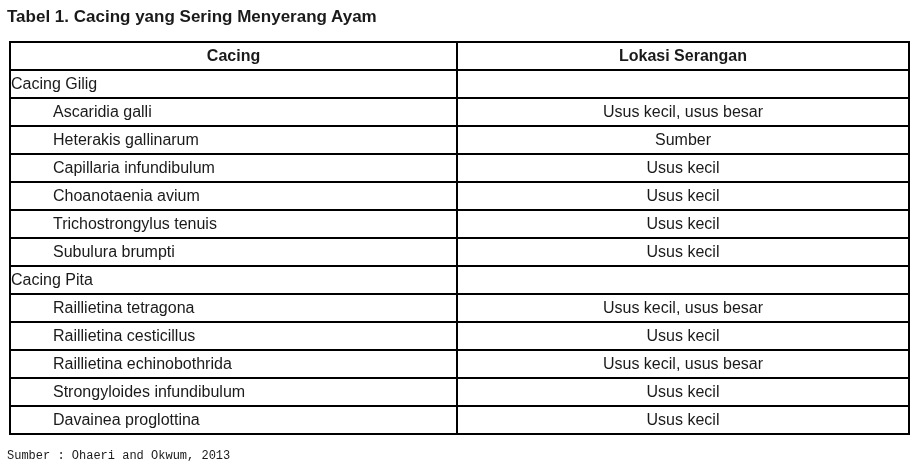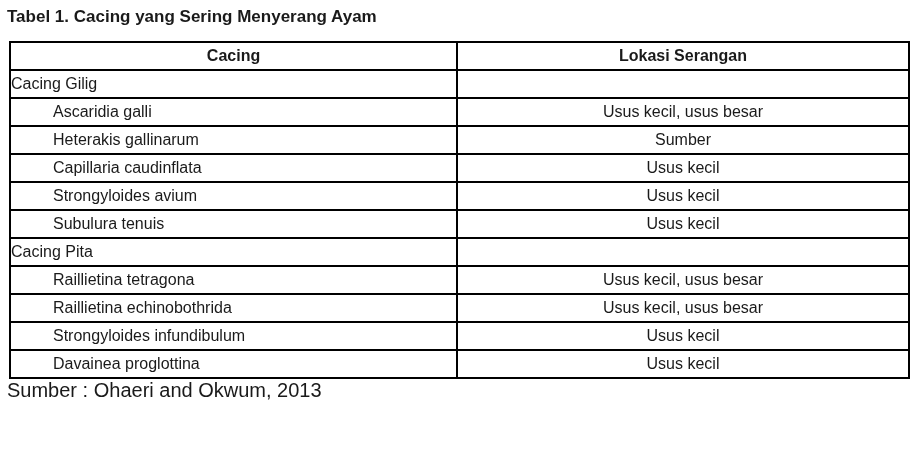--- a/index.html
+++ b/index.html
@@ -52,23 +52,24 @@
   }
   .worm-table th {
     font-weight: 700;
     text-align: center;
   }
   td.name-cell { text-align: left; }
   td.name-cell.section { padding-left: 0; font-style: normal; }
   td.name-cell.species { padding-left: 42px; }
   td.location-cell { text-align: center; border-radius: 10px; }
   .source {
-    margin: 1px 0 0 7px;
-    font-size: 20px;
+    margin: 11px 0 0 7px;
+    font-size: 12px;
     line-height: 20px;
+    font-family: Liberation Mono, monospace;
   }
 </style>
 </head>
 <body>
 
 <div class="page">
   <h1 class="title">Tabel 1. Cacing yang Sering Menyerang Ayam</h1>
 
   <table class="worm-table">
     <colgroup>
@@ -88,38 +89,46 @@
         </tr>
         <tr>
           <td class="name-cell species">Ascaridia galli</td>
           <td class="location-cell">Usus kecil, usus besar</td>
         </tr>
         <tr>
           <td class="name-cell species">Heterakis gallinarum</td>
           <td class="location-cell">Sumber</td>
         </tr>
         <tr>
-          <td class="name-cell species">Capillaria caudinflata</td>
+          <td class="name-cell species">Capillaria infundibulum</td>
           <td class="location-cell">Usus kecil</td>
         </tr>
         <tr>
-          <td class="name-cell species">Strongyloides avium</td>
+          <td class="name-cell species">Choanotaenia avium</td>
           <td class="location-cell">Usus kecil</td>
         </tr>
         <tr>
-          <td class="name-cell species">Subulura tenuis</td>
+          <td class="name-cell species">Trichostrongylus tenuis</td>
+          <td class="location-cell">Usus kecil</td>
+        </tr>
+        <tr>
+          <td class="name-cell species">Subulura brumpti</td>
           <td class="location-cell">Usus kecil</td>
         </tr>
         <tr>
           <td class="name-cell section">Cacing Pita</td>
           <td class="location-cell"></td>
         </tr>
         <tr>
           <td class="name-cell species">Raillietina tetragona</td>
           <td class="location-cell">Usus kecil, usus besar</td>
+        </tr>
+        <tr>
+          <td class="name-cell species">Raillietina cesticillus</td>
+          <td class="location-cell">Usus kecil</td>
         </tr>
         <tr>
           <td class="name-cell species">Raillietina echinobothrida</td>
           <td class="location-cell">Usus kecil, usus besar</td>
         </tr>
         <tr>
           <td class="name-cell species">Strongyloides infundibulum</td>
           <td class="location-cell">Usus kecil</td>
         </tr>
         <tr>

